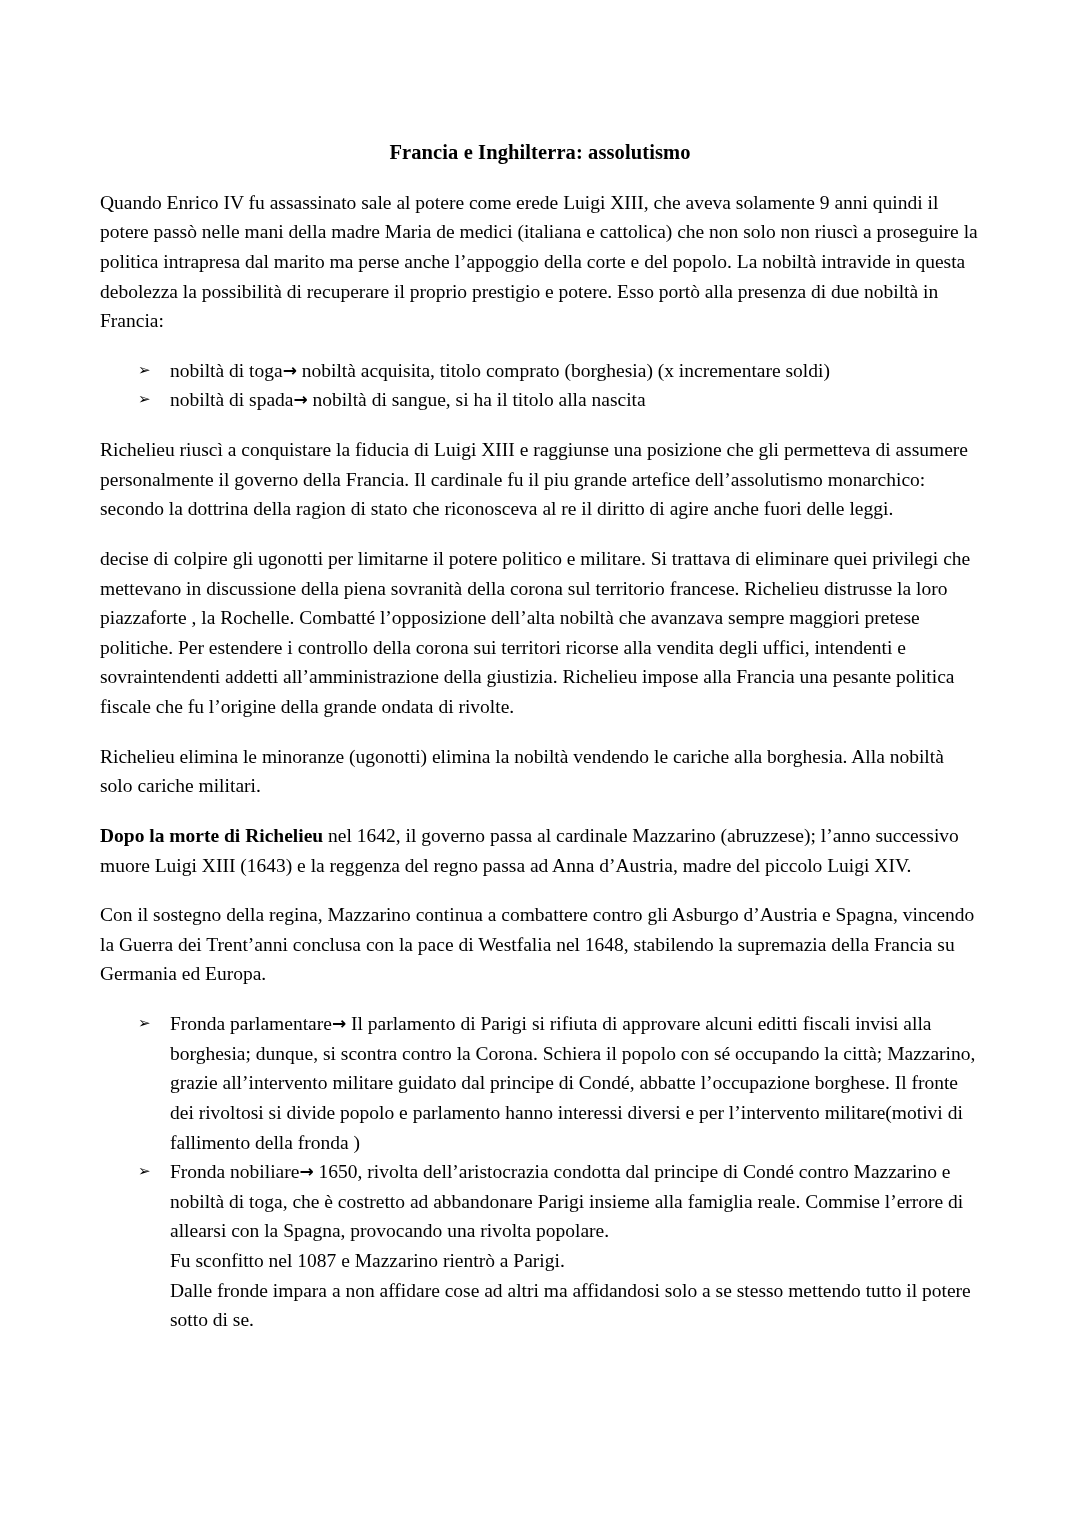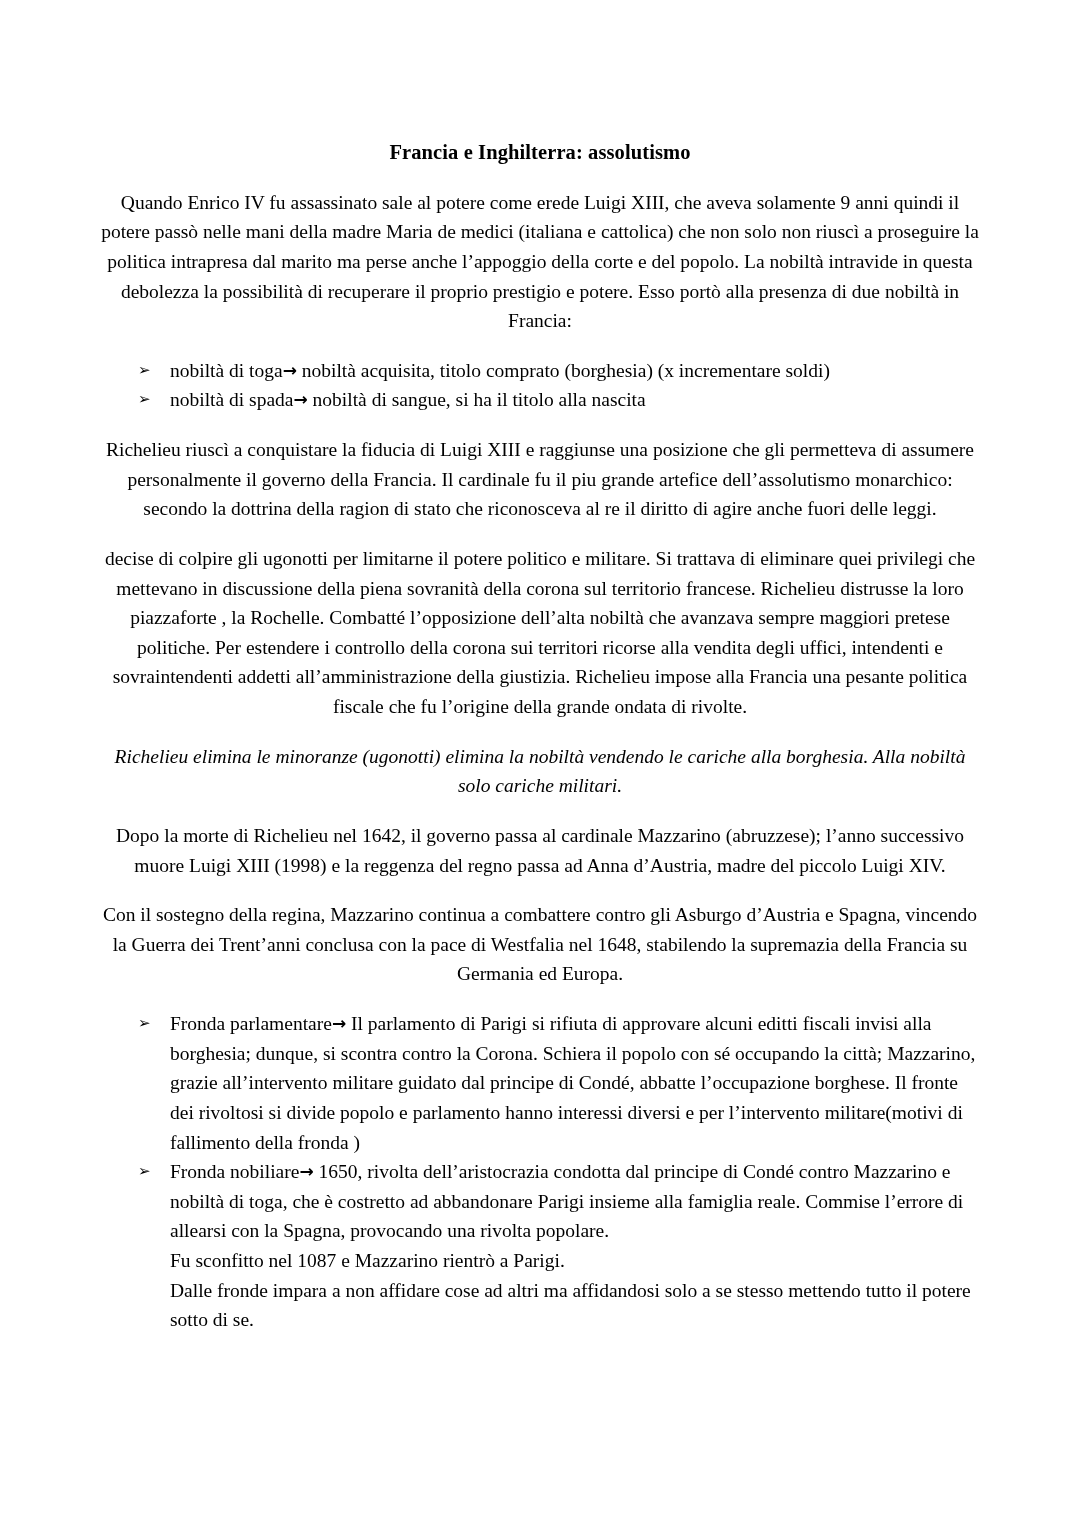--- a/index.html
+++ b/index.html
@@ -38,27 +38,26 @@
   .heading {
     font-weight: bold;
     font-size: 19px;
     line-height: 1.3;
     margin: 0 0 20px 0;
   }
   p.para {
     font-size: 19.5px;
     line-height: 1.52;
     margin: 0 0 20px 0;
-    text-align: center;
+    text-align: left;
   }
   p.para.italic {
-    font-style: italic;
   }
   .bold {
-    font-weight: normal;
+    font-weight: bold;
   }
   .arrow {
     font-weight: bold;
     font-family: "DejaVu Sans", "Liberation Sans", sans-serif;
     font-size: 17px;
     line-height: 0;
     position: relative;
     top: -1px;
   }
   ul.bullets {
@@ -104,21 +103,21 @@
       </li>
     </ul>
 
     <p class="para">Richelieu riuscì a conquistare la fiducia di Luigi XIII e raggiunse una posizione che gli permetteva di assumere personalmente il governo della Francia. Il cardinale fu il piu grande artefice dell’assolutismo monarchico: secondo la dottrina della ragion di stato che riconosceva al re il diritto di agire anche fuori delle leggi.</p>
 
 
     <p class="para">decise di colpire gli ugonotti per limitarne il potere politico e militare. Si trattava di eliminare quei privilegi che mettevano in discussione della piena sovranità della corona sul territorio francese. Richelieu distrusse la loro piazzaforte , la Rochelle. Combatté l’opposizione dell’alta nobiltà che avanzava sempre maggiori pretese politiche. Per estendere i controllo della corona sui territori ricorse alla vendita degli uffici, intendenti e sovraintendenti addetti all’amministrazione della giustizia. Richelieu impose alla Francia una pesante politica fiscale che fu l’origine della grande ondata di rivolte.</p>
 
     <p class="para italic">Richelieu elimina le minoranze (ugonotti) elimina la  nobiltà vendendo le cariche alla borghesia. Alla nobiltà solo cariche militari.</p>
 
-    <p class="para"><span class="bold">Dopo la morte di Richelieu</span><span> nel 1642, il governo passa al cardinale Mazzarino (abruzzese); l’anno successivo muore Luigi XIII (1998) e la reggenza del regno passa ad Anna d’Austria, madre del piccolo Luigi XIV.</span></p>
+    <p class="para"><span class="bold">Dopo la morte di Richelieu</span><span> nel 1642, il governo passa al cardinale Mazzarino (abruzzese); l’anno successivo muore Luigi XIII (1643) e la reggenza del regno passa ad Anna d’Austria, madre del piccolo Luigi XIV.</span></p>
 
     <p class="para">Con il sostegno della regina, Mazzarino continua a combattere contro gli Asburgo d’Austria e Spagna, vincendo la Guerra dei Trent’anni conclusa con la pace di Westfalia nel 1648, stabilendo la supremazia della Francia su Germania ed Europa.</p>
 
 
     <ul class="bullets">
       <li>
         <span class="marker">➢</span>
         <span>Fronda parlamentare</span><span class="arrow">→</span><span>  Il parlamento di Parigi si rifiuta di approvare alcuni editti fiscali invisi alla borghesia; dunque, si scontra contro la Corona. Schiera il popolo con sé occupando la città; Mazzarino, grazie all’intervento militare guidato dal principe di Condé, abbatte l’occupazione borghese. Il fronte dei rivoltosi si divide popolo e parlamento hanno interessi diversi e per l’intervento militare(motivi di fallimento della fronda )</span>
       </li>
       <li>

